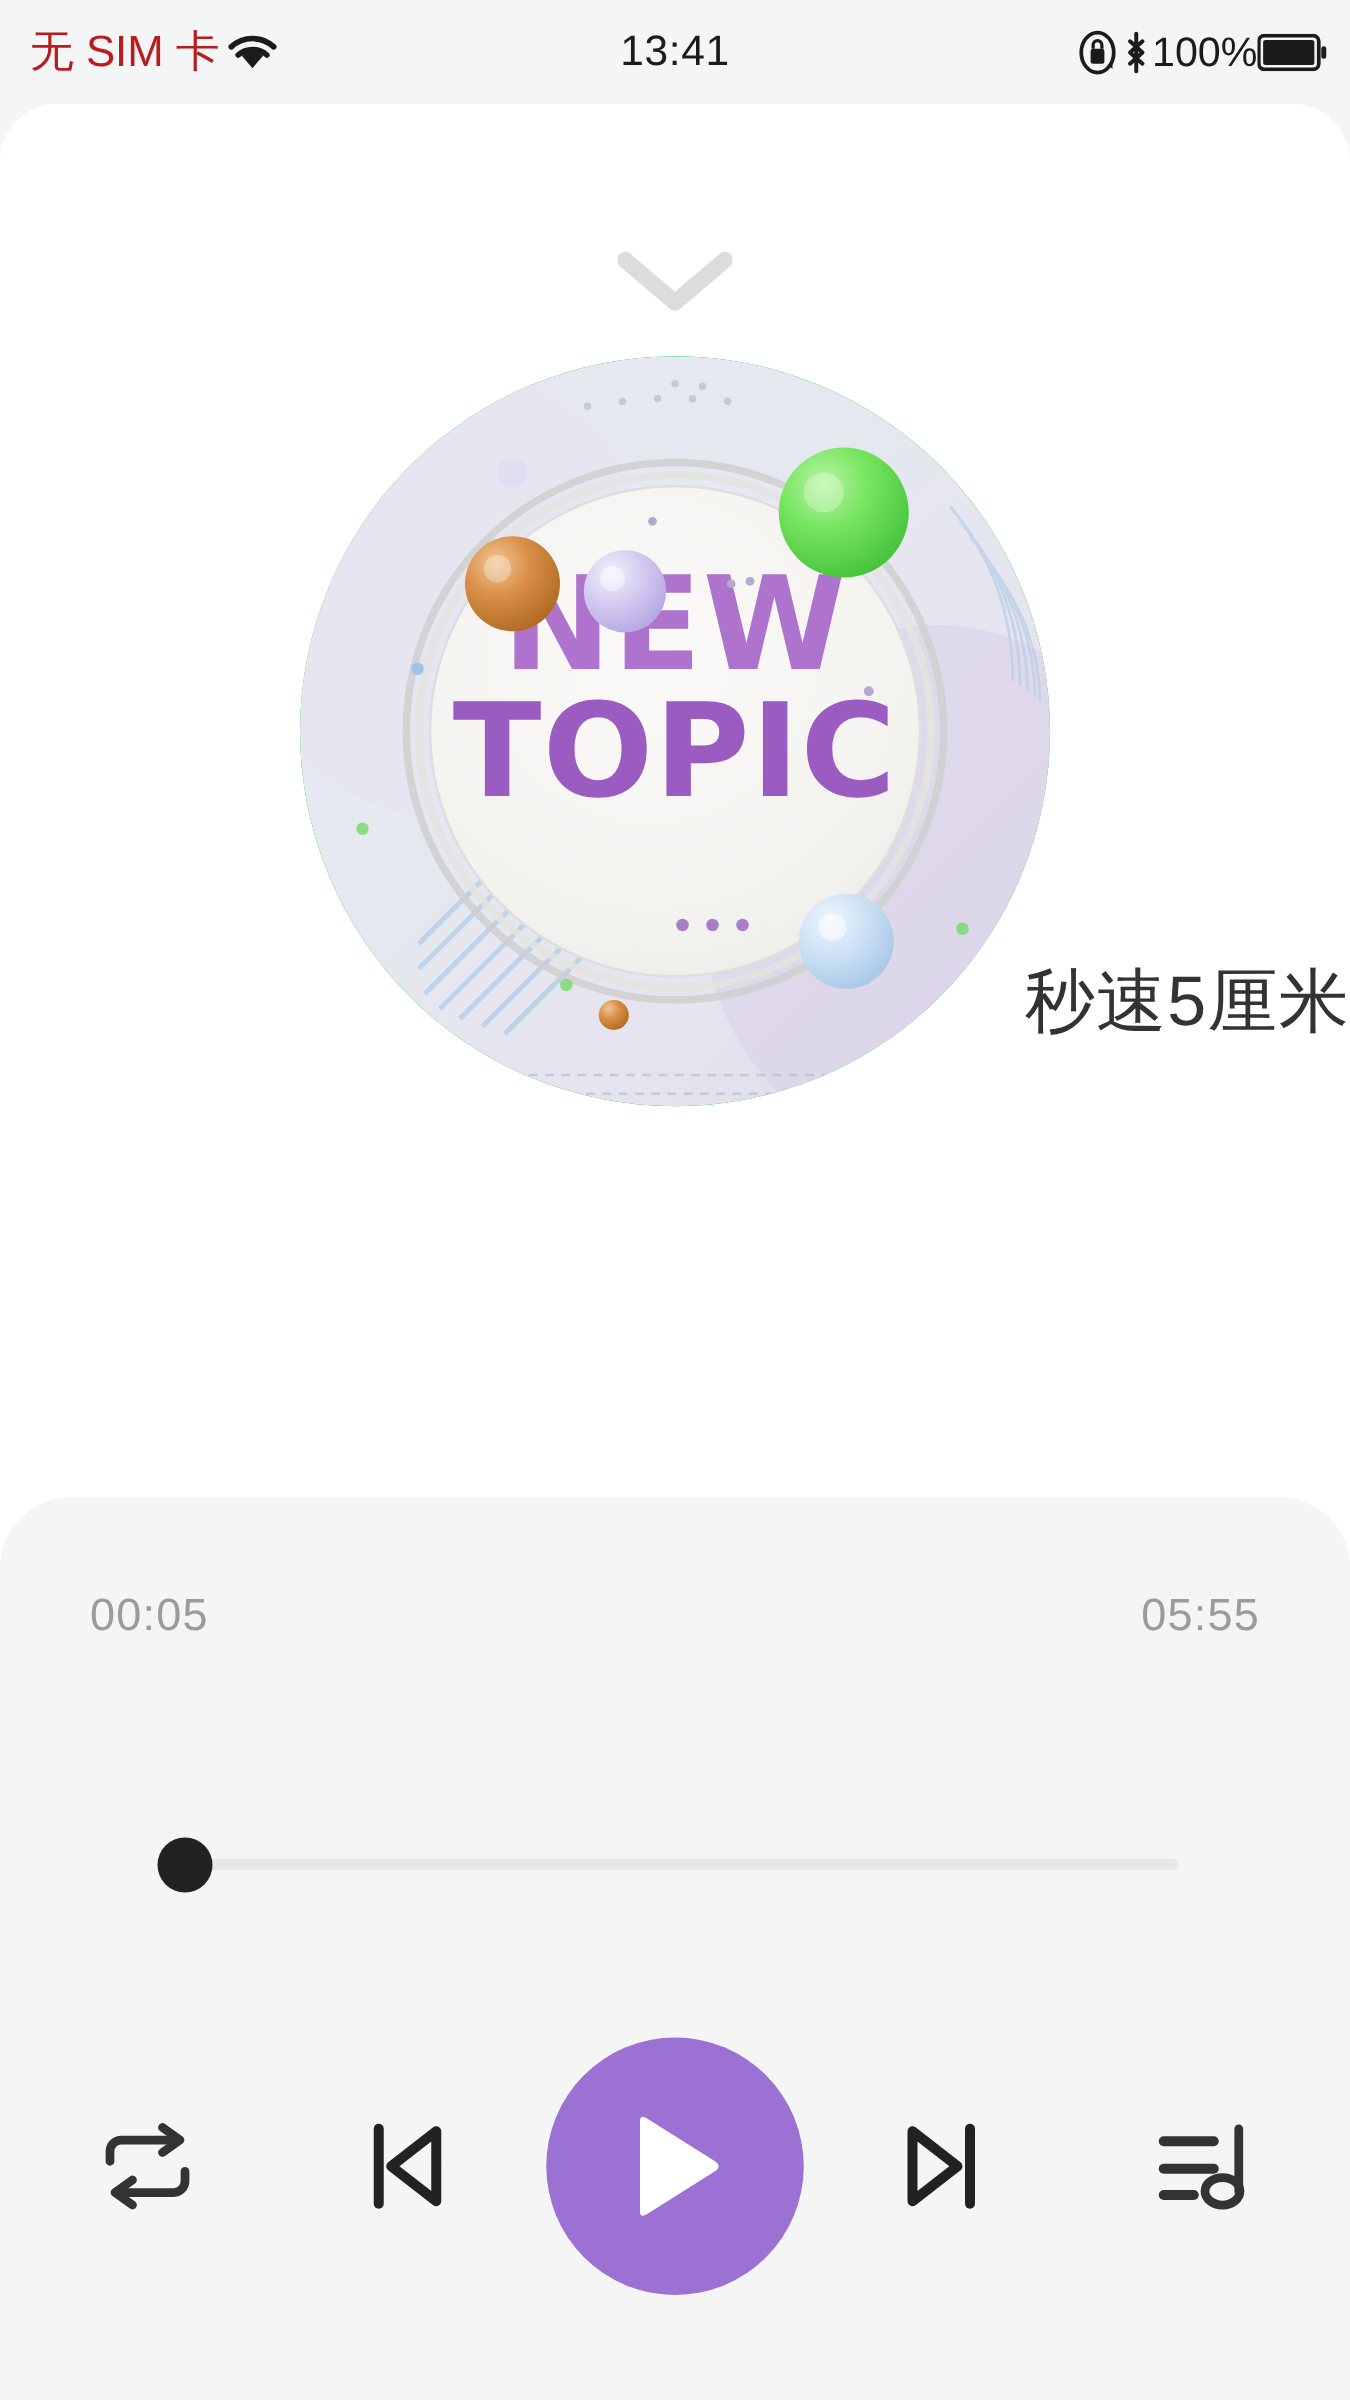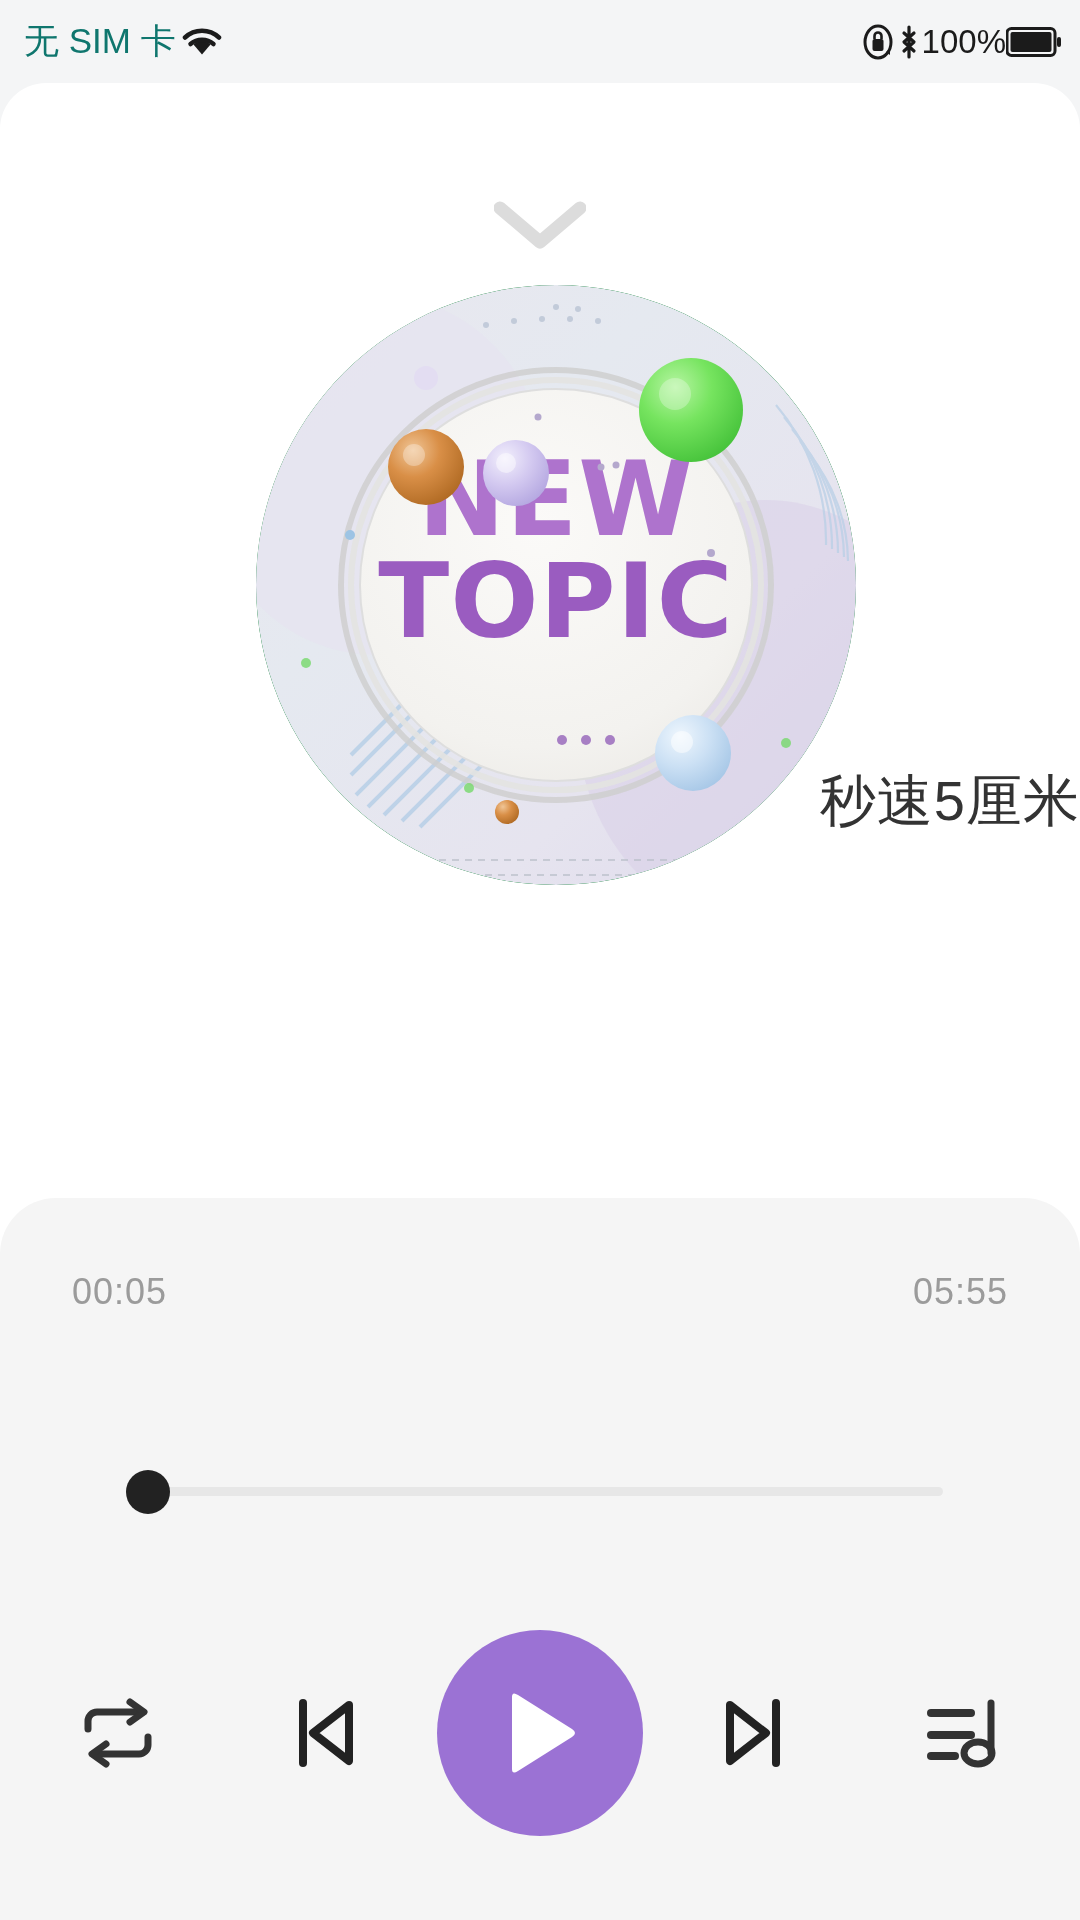--- a/index.html
+++ b/index.html
@@ -28,21 +28,21 @@
   }
   .sb-left {
     position: absolute;
     left: 24px;
     display: flex;
     align-items: center;
     gap: 6px;
   }
   .sb-carrier {
     font-size: 35px;
-    color: #0f766e;
+    color: #b91c1c;
     letter-spacing: 0px;
     font-weight: 400;
     white-space: nowrap;
     text-align: center;
   }
   .sb-center {
     position: absolute;
     left: 0; right: 0;
     text-align: center;
     font-size: 34px;
@@ -85,26 +85,26 @@
     display: flex;
     align-items: center;
     justify-content: center;
     cursor: pointer;
   }
 
   
   .album-art {
     position: absolute;
     top: 202px;            
-    left: 256px;
+    left: 240px;
     width: 600px;
     height: 600px;
     border-radius: 50%;
     overflow: hidden;
-    background: #15803d;
+    background: #22c55e;
   }
   .album-art svg { display: block; }
 
   
   .song-title {
     position: absolute;
     top: 683px;            
     left: 0;
     width: 1080px;
     text-align: right;
@@ -228,20 +228,21 @@
     <span class="sb-carrier">无 SIM 卡</span>
     <span>
       <svg class="icon-svg" width="40" height="32" viewBox="0 0 40 32">
         <path d="M20 28.5 L11.5 18.5 A13 13 0 0 1 28.5 18.5 Z" fill="#1b1b1b"></path>
         <path d="M3 11.5 A25 25 0 0 1 37 11.5" stroke="#1b1b1b" stroke-width="4.5" fill="none" stroke-linecap="round"></path>
         <path d="M8.5 18 A17.5 17.5 0 0 1 31.5 18" stroke="#1b1b1b" stroke-width="4.5" fill="none" stroke-linecap="round"></path>
       </svg>
     </span>
   </div>
 
+  <div class="sb-center">13:41</div>
 
   <div class="sb-right">
     <span>
       <svg class="icon-svg" width="36" height="38" viewBox="0 0 36 38">
         <ellipse cx="18" cy="19" rx="13" ry="16" stroke="#1b1b1b" stroke-width="3" fill="none"></ellipse>
         <rect x="12.5" y="16" width="11" height="12" rx="2" fill="#1b1b1b"></rect>
         <path d="M14.5 16 v-3 a3.5 3.5 0 0 1 7 0 v3" stroke="#1b1b1b" stroke-width="2.6" fill="none"></path>
         <path d="M30 26 l0 6 l-4 -3 z" fill="#1b1b1b"></path>
       </svg>
     </span>

